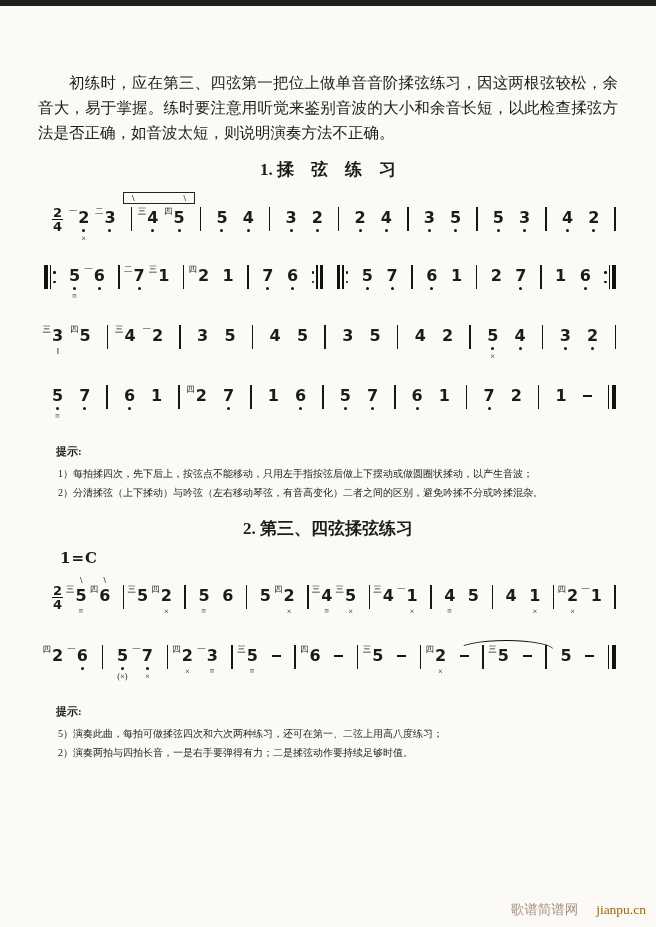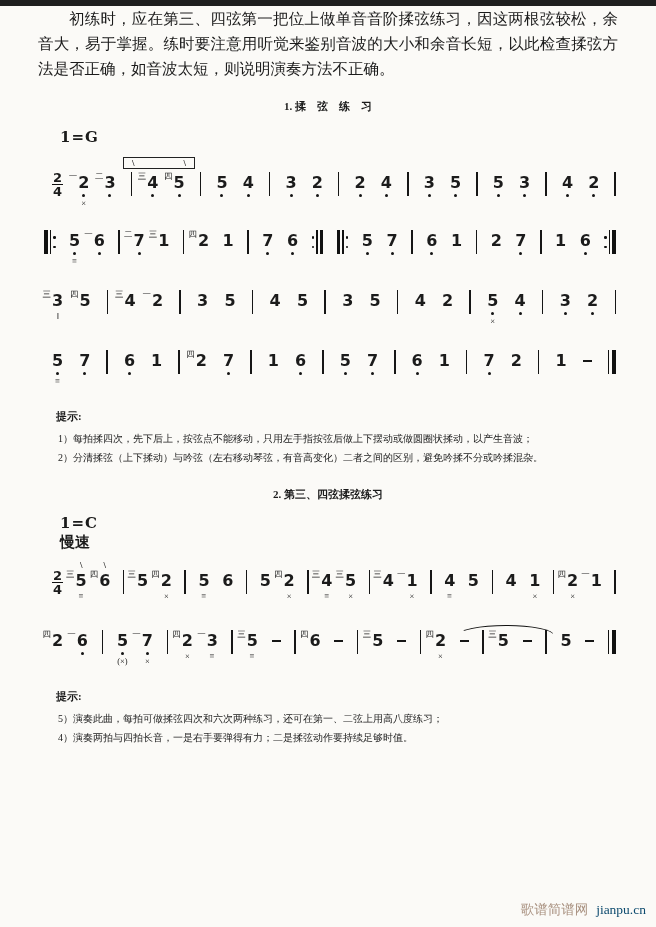--- a/index.html
+++ b/index.html
@@ -6,25 +6,25 @@
   html,body { width:656px; }
   body{
     height:927px; position:relative; overflow:hidden;
     background:#fbfaf7; color:#1b1b1b;
     font-family:"Liberation Serif", serif;
   }
   .topbar{ height:6px; width:100%; background:#1f1f1f; }
   .content{ padding:0 38px; }
 
   .intro{
-    font-size:15.5px; line-height:25px;
+    margin-top:64px; font-size:15.5px; line-height:25px;
     text-align:justify; text-indent:2em;
   }
   .sec-title{
-    text-align:center; font-weight:700; font-size:11px; line-height:22px;
+    text-align:center; font-weight:700; font-size:17px; line-height:22px;
   }
   #sec1-title{ margin-top:14px; }
   #sec2-title{ margin-top:16px; }
   .keysig{
     margin-top:12px; margin-left:22px; font-weight:700; font-size:15px;
     letter-spacing:1px; font-family:"DejaVu Serif", serif; line-height:17px;
   }
   .keysig2{ margin-top:10px; }
   .tempo{ margin-left:22px; font-weight:700; font-size:15px; line-height:20px; }
 
@@ -78,33 +78,32 @@
   }
 
   .tips{ margin-top:6px; }
   .tips-label{ font-weight:700; font-size:11px; line-height:25px; margin-left:18px; }
   .tip{ font-size:10px; line-height:19px; text-align:justify; text-indent:2em; }
 
   .watermark{
     position:absolute; right:10px; bottom:10px; font-size:13.5px; line-height:15px;
   }
   .wm-cn{ color:#a8907f; }
-  .wm-en{ color:#0c4a6e; margin-left:8px; }
+  .wm-en{ color:#a16207; margin-left:18px; }
 </style>
 </head>
 <body>
 
 <div class="page">
   <div class="topbar"></div>
   <div class="content">
 
     <p class="intro">初练时，应在第三、四弦第一把位上做单音音阶揉弦练习，因这两根弦较松，余音大，易于掌握。练时要注意用听觉来鉴别音波的大小和余音长短，以此检查揉弦方法是否正确，如音波太短，则说明演奏方法不正确。</p>
 
     <h2 class="sec-title" id="sec1-title">1. 揉　弦　练　习</h2>
-    <div class="keysig">1=G</div>
 
     <div class="score">
       <div class="music-row" id="mrow1">
           <span class="ts">
             <span class="tsn">2</span>
             <span class="tsd">4</span>
           </span>
           <span class="note">
             <span class="fing">一</span>
             <span class="dig">2</span>
@@ -431,21 +430,20 @@
     </div>
 
     <div class="tips">
       <div class="tips-label">提示:</div>
       <p class="tip">1）每拍揉四次，先下后上，按弦点不能移动，只用左手指按弦后做上下摆动或做圆圈状揉动，以产生音波；</p>
       <p class="tip">2）分清揉弦（上下揉动）与吟弦（左右移动琴弦，有音高变化）二者之间的区别，避免吟揉不分或吟揉混杂。</p>
     </div>
 
     <h2 class="sec-title" id="sec2-title">2. 第三、四弦揉弦练习</h2>
     <div class="keysig keysig2">1=C</div>
-    <div class="tempo">慢速</div>
 
     <div class="score">
       <div class="music-row" id="mrow5">
           <span class="ts">
             <span class="tsn">2</span>
             <span class="tsd">4</span>
           </span>
           <span class="note">
             <span class="above">\</span>
             <span class="fing">三</span>
@@ -607,21 +605,21 @@
             <span class="thin"></span>
             <span class="thick"></span>
           </span>
           <span class="tiearc" style="left: 72%; width: 17%;"></span>
         </div>
     </div>
 
     <div class="tips">
       <div class="tips-label">提示:</div>
       <p class="tip">5）演奏此曲，每拍可做揉弦四次和六次两种练习，还可在第一、二弦上用高八度练习；</p>
-      <p class="tip">4）演奏两拍与四拍长音，一是右手要弹得有力；二是揉弦动作要持续足够时值。</p>
+      <p class="tip">2）演奏两拍与四拍长音，一是右手要弹得有力；二是揉弦动作要持续足够时值。</p>
     </div>
 
   </div>
 
   <div class="watermark">
     <span class="wm-cn">歌谱简谱网</span><span class="wm-en">jianpu.cn</span>
   </div>
 </div>
 
 </body></html>

